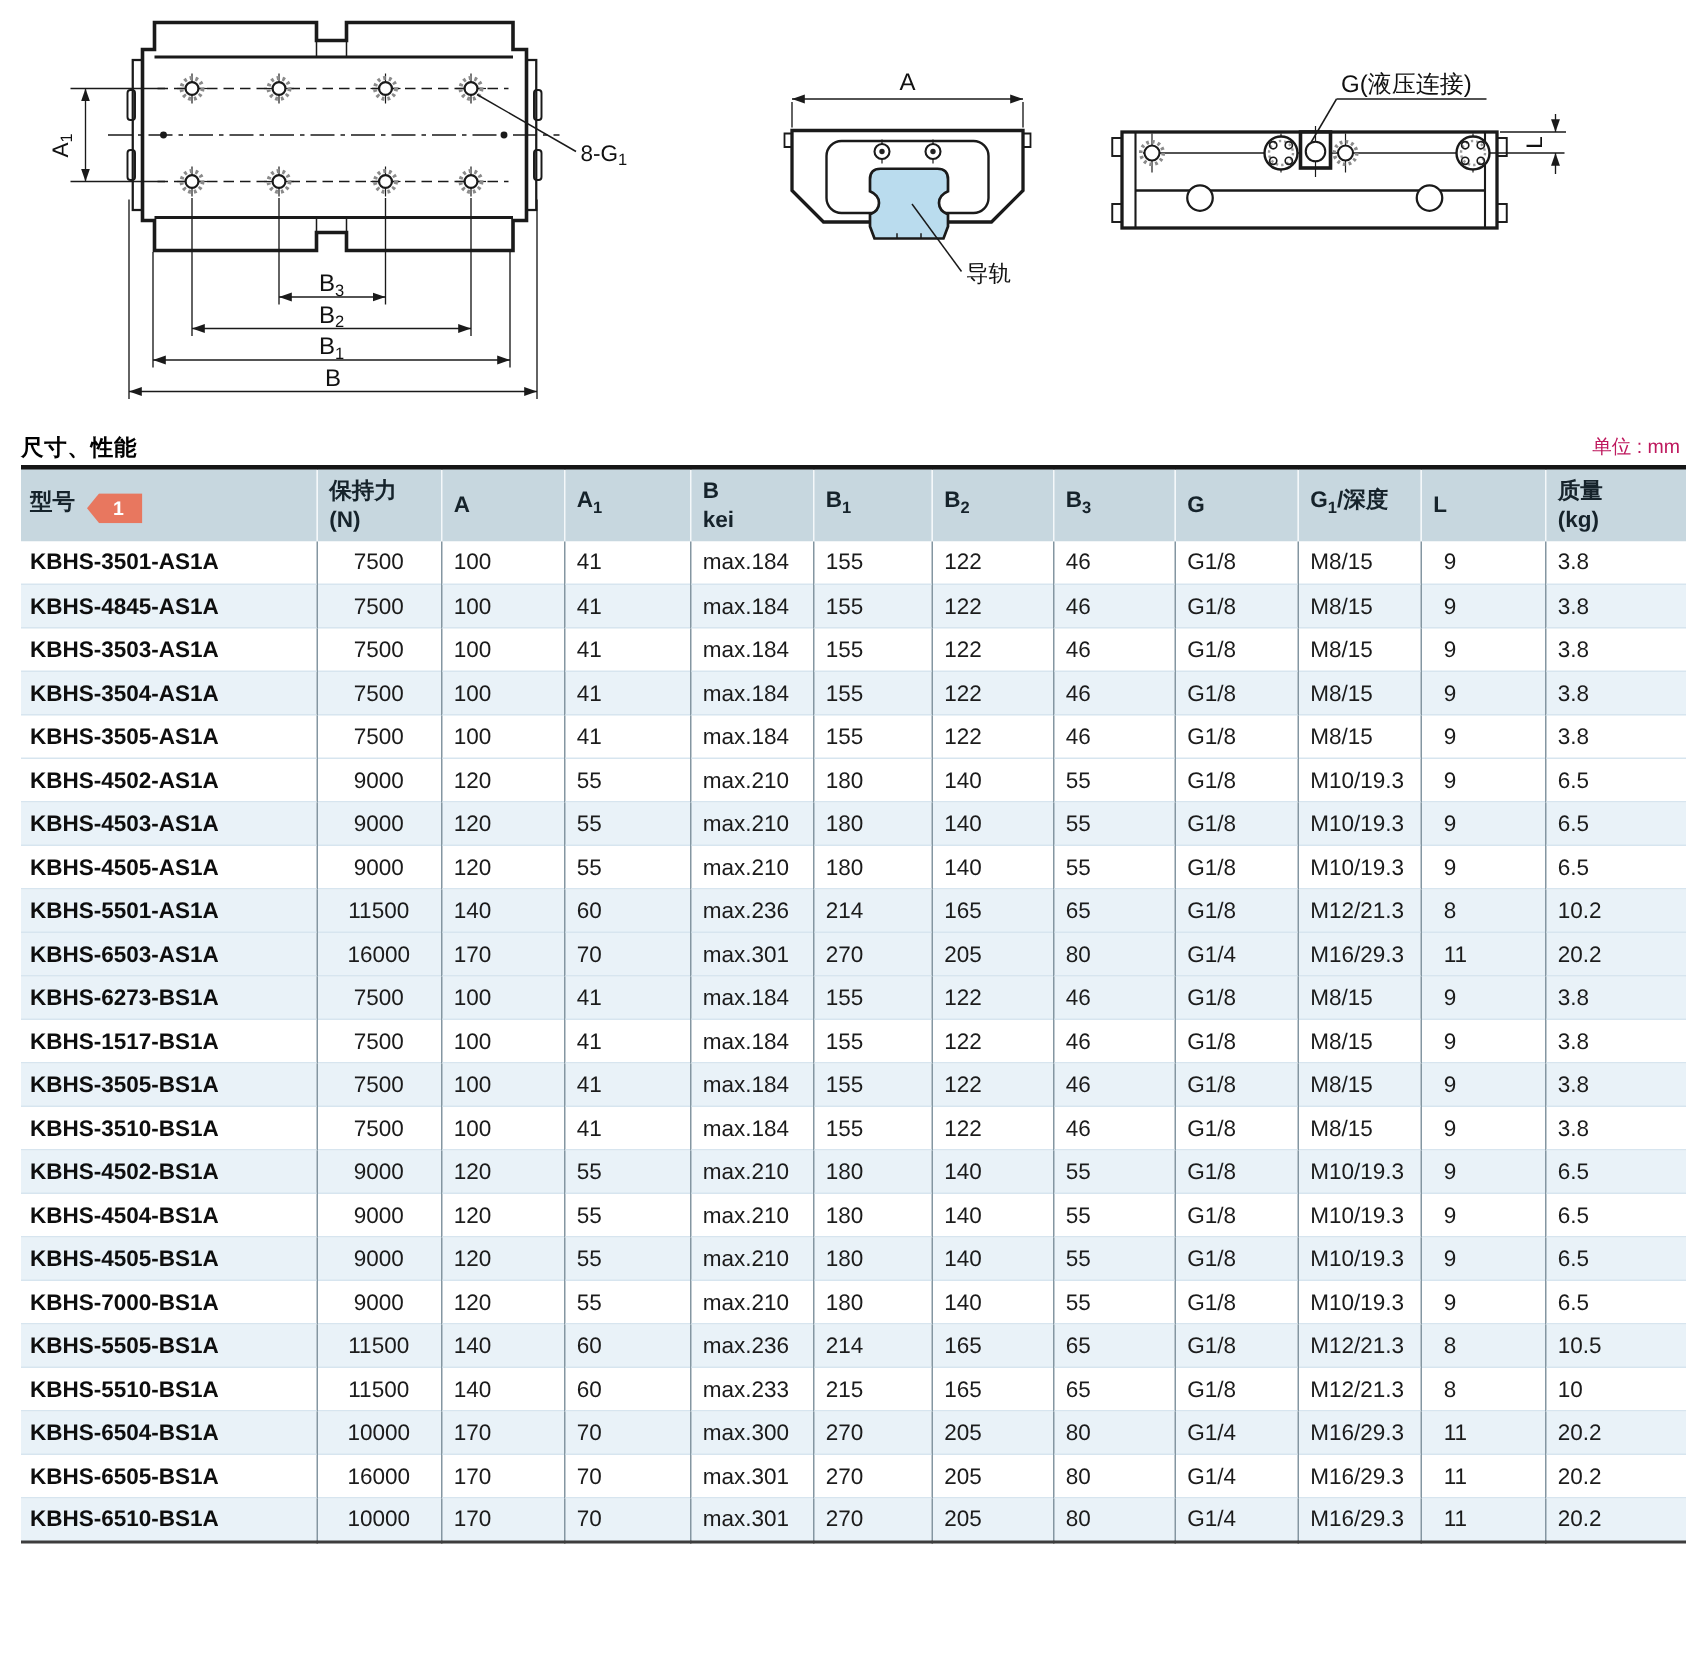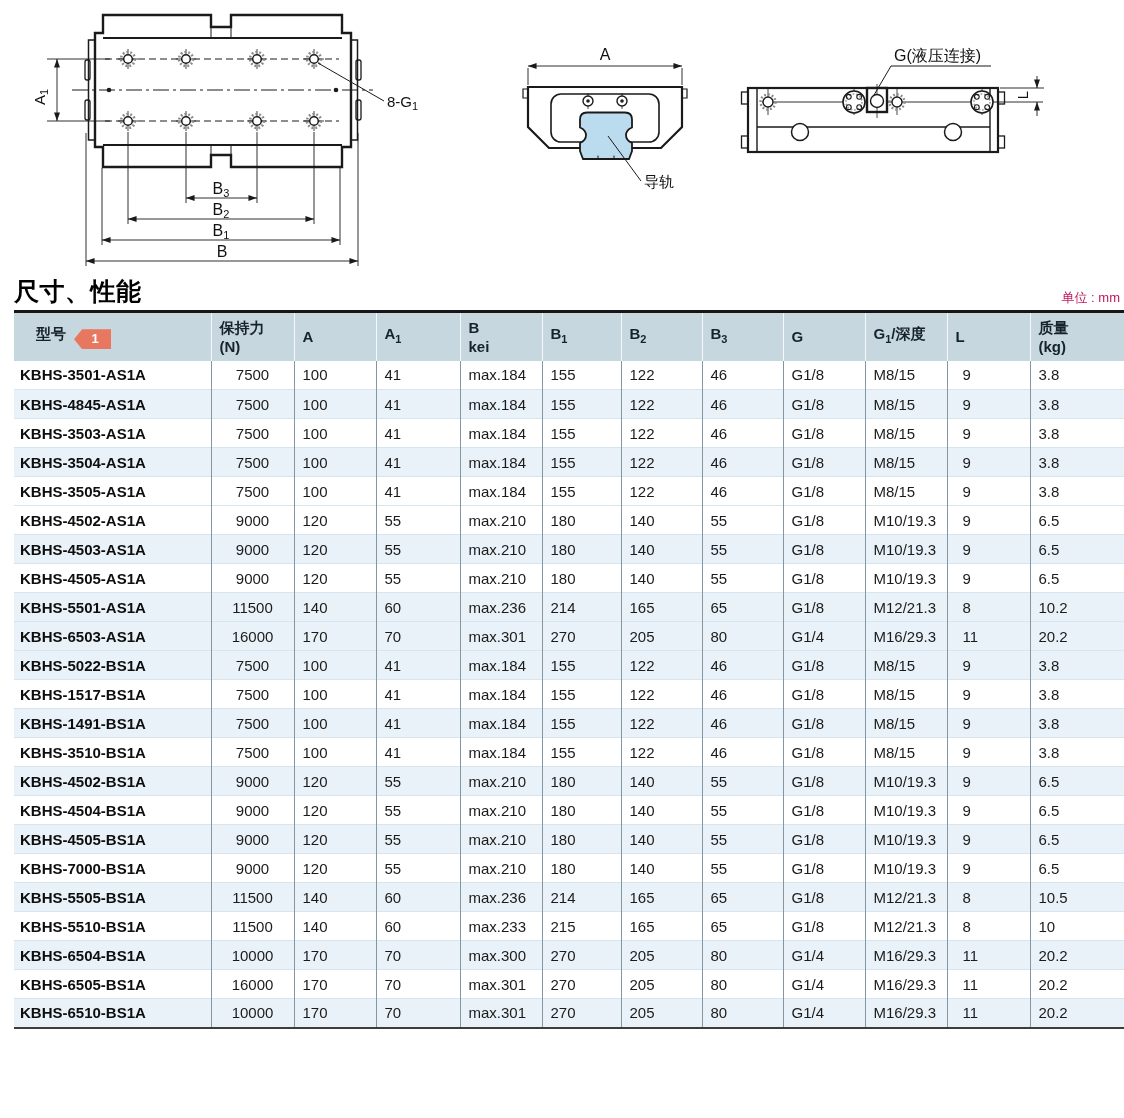--- a/index.html
+++ b/index.html
@@ -3,29 +3,29 @@
 <meta charset="utf-8">
 <style>
   html,body{margin:0;padding:0;background:#fff;}
   .stage{position:relative;width:1124px;height:1118px;background:#fff;overflow:hidden;
          font-family:"Liberation Sans",sans-serif;color:#1b1b1b;}
   svg text{font-family:"Liberation Sans",sans-serif;fill:#111;}
   .ss{font-size:11px;}
   
   .titlebar{position:absolute;top:276px;left:14px;width:1106px;height:32px;
             display:flex;justify-content:space-between;align-items:flex-end;}
-  .sec-title{font-size:25px;font-weight:bold;color:#000;letter-spacing:.5px;}
+  .sec-title{font-size:15px;font-weight:bold;color:#000;letter-spacing:.5px;}
   .unit{font-size:13px;color:#be185d;padding-bottom:1px;}
   
   table.spec{position:absolute;top:310px;left:14px;width:1110px;border-collapse:collapse;
              table-layout:fixed;border-top:3px solid #161616;border-bottom:2px solid #3d3d3d;}
   thead tr{height:49px;}
   th{background:#c7d7df;font-size:15px;font-weight:700;color:#16232b;text-align:left;
      vertical-align:middle;padding:2px 2px 2px 8px;line-height:19px;border-left:1px solid #f4f8fa;}
-  th:first-child{border-left:none;padding-left:22px;}
+  th:first-child{border-left:none;padding-left:6px;}
   tbody tr{height:29px;}
   tbody td{font-size:15px;padding:0 0 0 8px;border-left:1px solid #8496a1;vertical-align:middle;
            white-space:nowrap;background:#fff;}
   tbody td:first-child{border-left:none;font-weight:700;padding-left:6px;color:#0e0e0e;}
   tbody tr+tr td{border-top:1px solid #d7e5ef;}
   tbody tr.alt td{background:#e9f2f8;}
   td.c-force{text-align:center;padding:0;}
   td.c-l{padding-left:15px;}
   td.c-mass{}
   sub{font-size:11px;}
@@ -402,21 +402,21 @@
           <td class="c-bkei">max.301</td>
           <td class="c-b1">270</td>
           <td class="c-b2">205</td>
           <td class="c-b3">80</td>
           <td class="c-g">G1/4</td>
           <td class="c-g1">M16/29.3</td>
           <td class="c-l">11</td>
           <td class="c-mass">20.2</td>
         </tr>
         <tr class="alt">
-          <td class="c-model">KBHS-5022-BS1A</td>
+          <td class="c-model">KBHS-6273-BS1A</td>
           <td class="c-force">7500</td>
           <td class="c-a">100</td>
           <td class="c-a1">41</td>
           <td class="c-bkei">max.184</td>
           <td class="c-b1">155</td>
           <td class="c-b2">122</td>
           <td class="c-b3">46</td>
           <td class="c-g">G1/8</td>
           <td class="c-g1">M8/15</td>
           <td class="c-l">9</td>
@@ -430,21 +430,21 @@
           <td class="c-bkei">max.184</td>
           <td class="c-b1">155</td>
           <td class="c-b2">122</td>
           <td class="c-b3">46</td>
           <td class="c-g">G1/8</td>
           <td class="c-g1">M8/15</td>
           <td class="c-l">9</td>
           <td class="c-mass">3.8</td>
         </tr>
         <tr class="alt">
-          <td class="c-model">KBHS-1491-BS1A</td>
+          <td class="c-model">KBHS-3505-BS1A</td>
           <td class="c-force">7500</td>
           <td class="c-a">100</td>
           <td class="c-a1">41</td>
           <td class="c-bkei">max.184</td>
           <td class="c-b1">155</td>
           <td class="c-b2">122</td>
           <td class="c-b3">46</td>
           <td class="c-g">G1/8</td>
           <td class="c-g1">M8/15</td>
           <td class="c-l">9</td>

